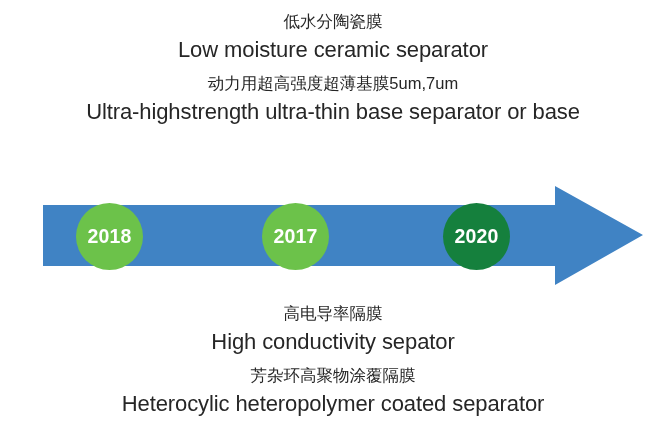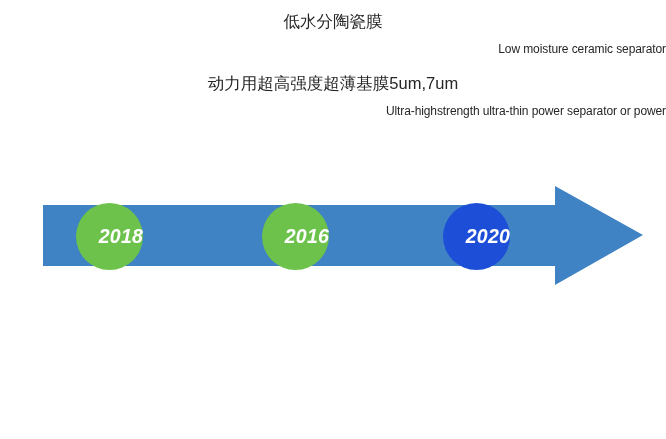--- a/index.html
+++ b/index.html
@@ -42,24 +42,23 @@
     font-weight: 400;
   }
 
   .line-cn {
     font-size: 16.5px;
     line-height: 27px;
     letter-spacing: 0px;
   }
 
   .line-en {
-    font-size: 12px;
+    font-size: 22px;
     line-height: 29px;
     letter-spacing: -0.1px;
-    text-align: right;
   }
 
   #top-text-block { top: 8px; }
   #top-para-2 { margin-top: 6px; }
   #bottom-text-block { top: 300px; }
   #bottom-para-2 { margin-top: 6px; }
 
   
   #timeline-arrow {
     position: absolute;
@@ -70,22 +69,21 @@
   }
 
   
   .year-marker {
     position: absolute;
     width: 67px;
     height: 67px;
     border-radius: 50%;
     display: flex;
     align-items: center;
-    justify-content: flex-end;
-    font-style: italic;
+    justify-content: center;
   }
 
   .year-label {
     color: #ffffff;
     font-size: 19.5px;
     font-weight: bold;
     letter-spacing: 0.2px;
     line-height: 1;
     user-select: none;
   }
@@ -101,36 +99,49 @@
 
   <div class="text-block" id="top-text-block">
 
     <div id="top-para-1">
       <span class="text-line line-cn">低水分陶瓷膜</span>
       <span class="text-line line-en">Low moisture ceramic separator</span>
     </div>
 
     <div id="top-para-2">
       <span class="text-line line-cn">动力用超高强度超薄基膜5um,7um</span>
-      <span class="text-line line-en">Ultra-highstrength ultra-thin power separator or power</span>
+      <span class="text-line line-en">Ultra-highstrength ultra-thin base separator or base</span>
     </div>
 
   </div>
 
   <svg id="timeline-arrow" viewBox="0 0 666 125" width="666" height="125">
 
     <polygon points="43,35 555,35 555,16 643,65 555,115 555,96 43,96" fill="#4083C4"></polygon>
   </svg>
 
   <div class="year-marker" id="year-marker-0" style="background:#6CC24A;">
     <span class="year-label" style="color: rgb(255, 255, 255);">2018</span>
   </div>
 
   <div class="year-marker" id="year-marker-1" style="background:#6CC24A;">
-    <span class="year-label" style="color: rgb(255, 255, 255);">2016</span>
+    <span class="year-label" style="color: rgb(255, 255, 255);">2017</span>
   </div>
 
-  <div class="year-marker" id="year-marker-2" style="background:#1d4ed8;">
+  <div class="year-marker" id="year-marker-2" style="background:#15803d;">
     <span class="year-label" style="color: rgb(255, 255, 255);">2020</span>
   </div>
 
+  <div class="text-block" id="bottom-text-block">
+
+    <div id="bottom-para-1">
+      <span class="text-line line-cn">高电导率隔膜</span>
+      <span class="text-line line-en">High conductivity sepator</span>
+    </div>
+
+    <div id="bottom-para-2">
+      <span class="text-line line-cn">芳杂环高聚物涂覆隔膜</span>
+      <span class="text-line line-en">Heterocylic heteropolymer coated separator</span>
+    </div>
+
+  </div>
 
 </div>
 
 </body></html>

